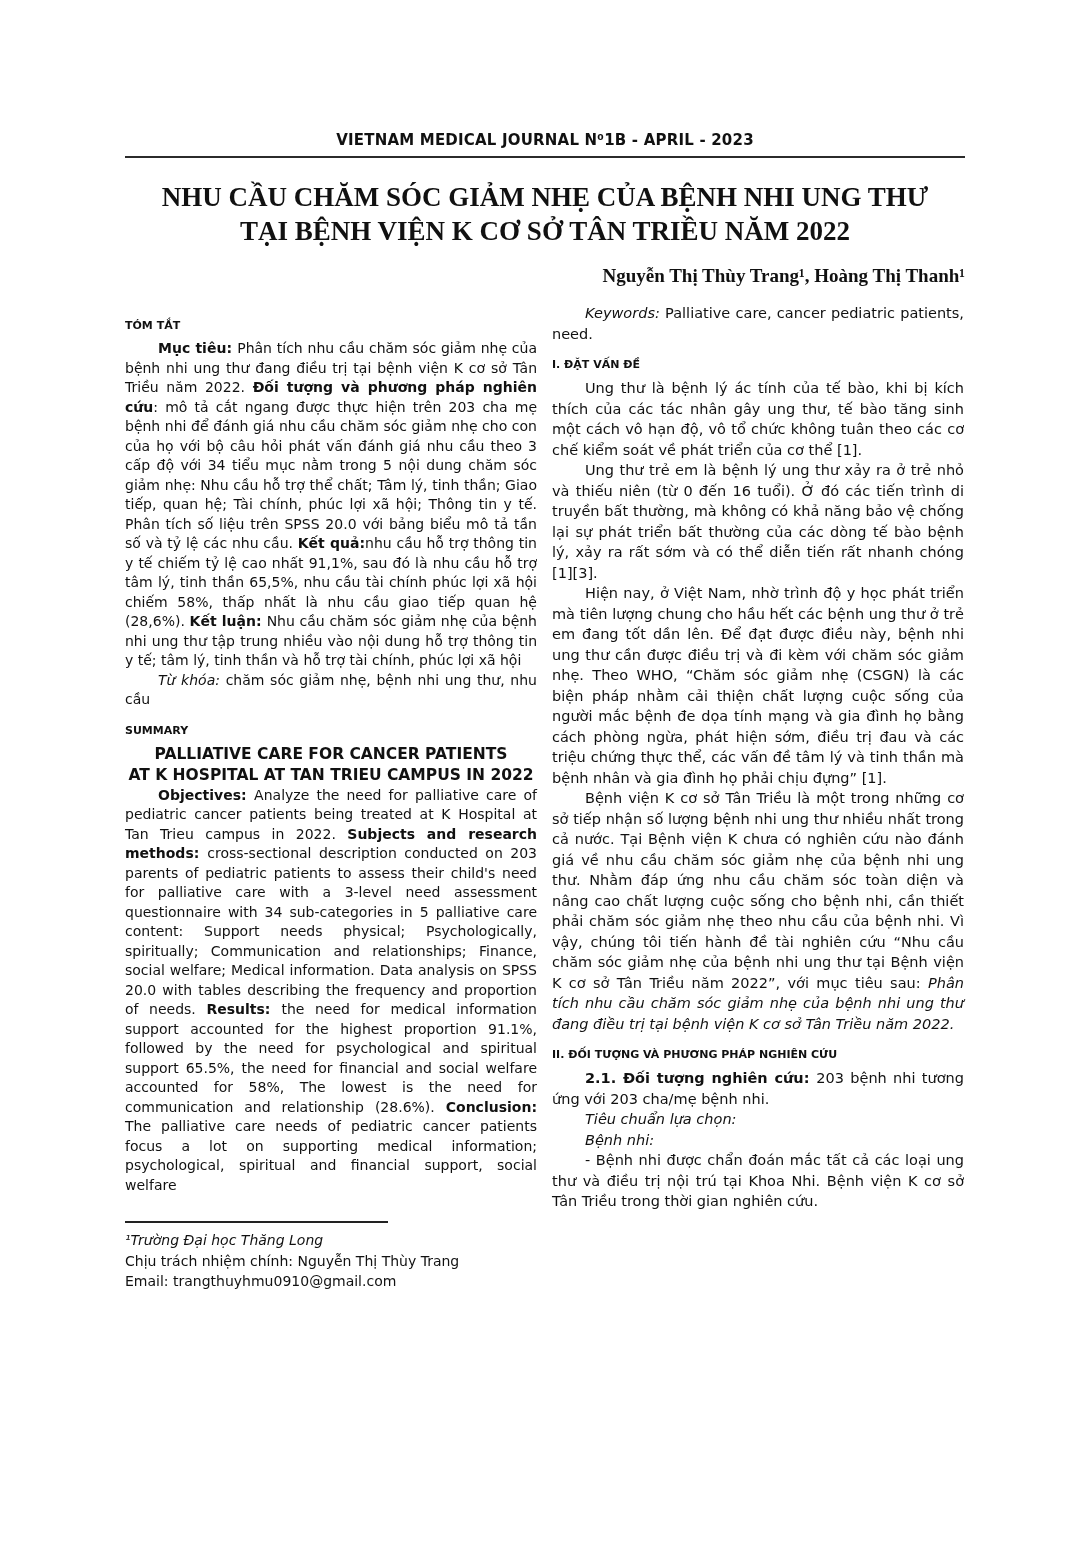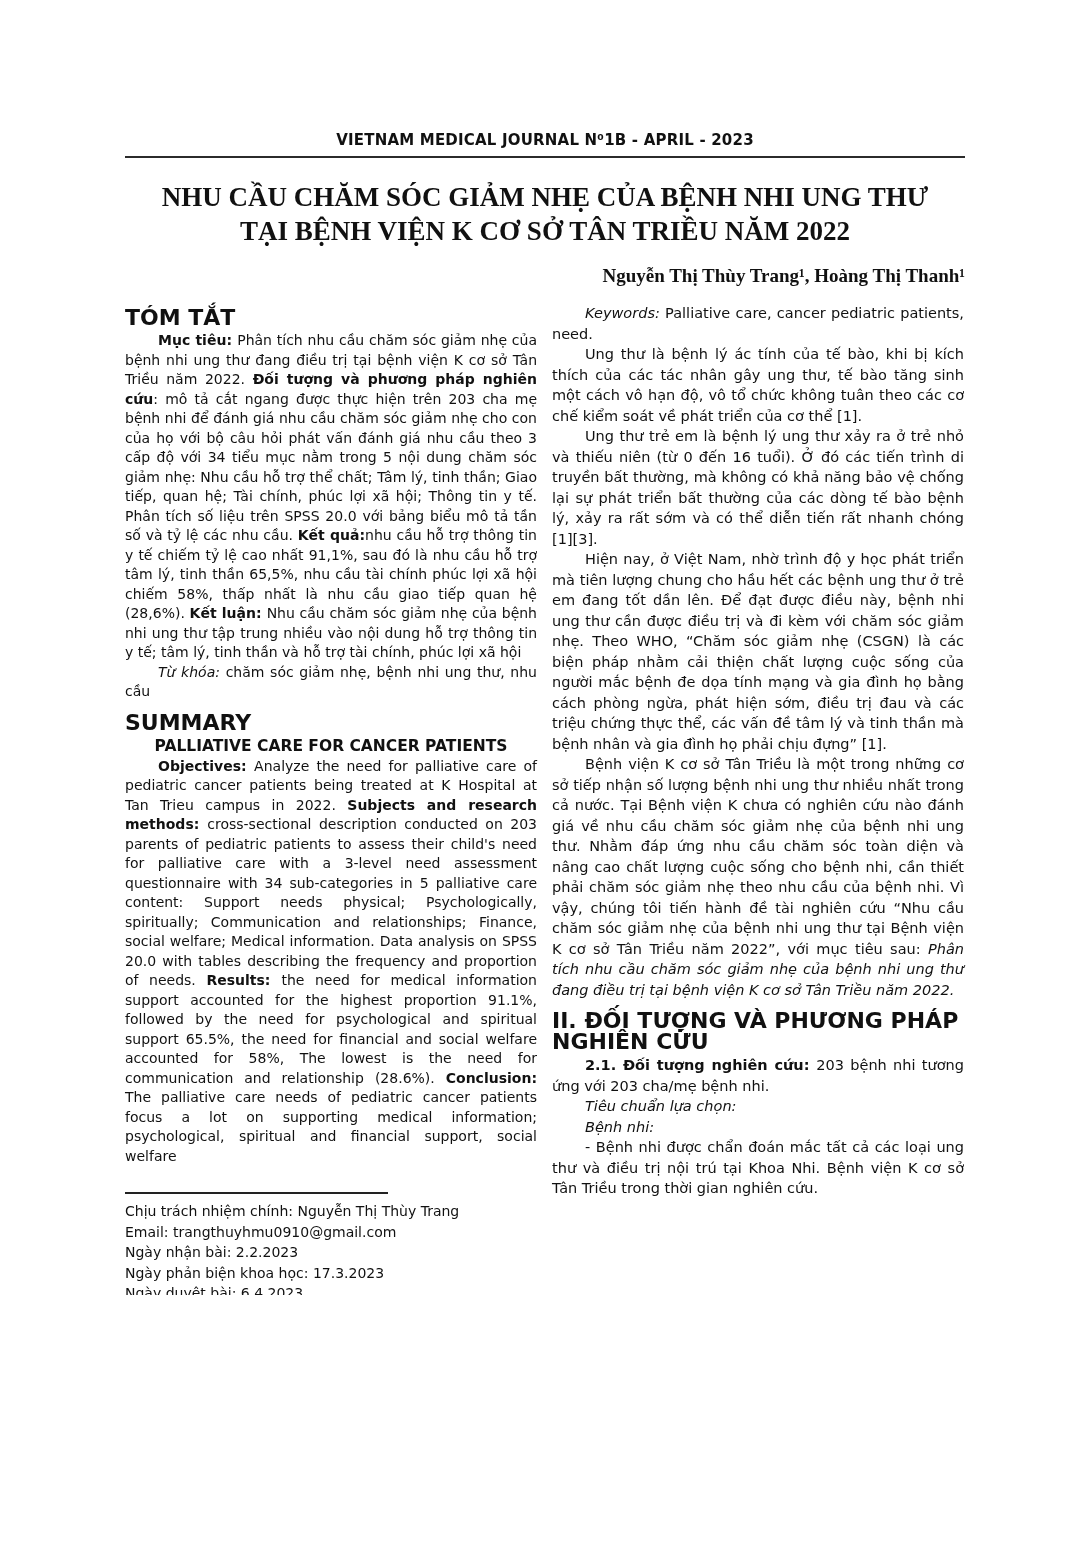--- a/index.html
+++ b/index.html
@@ -43,23 +43,23 @@
     display: flex;
     gap: 15px;
     margin-top: 16px;
   }
   .col { width: 412px; box-sizing: border-box; }
   .col-left  { font-size: 14px;   line-height: 19.5px; }
   .col-right { font-size: 14.5px; line-height: 20.5px; }
 
   .sec-heading {
     font-weight: bold;
-    font-size: 22px;
+    font-size: 11px;
     line-height: 21px;
-    margin: 4px 0 3px 0;
+    margin: 12px 0 3px 0;
   }
   .sec-heading.spaced { margin-top: 10px; }
 
   p.para {
     margin: 0;
     text-align: justify;
     text-indent: 33px;
   }
 
   .summary-title {
@@ -107,39 +107,42 @@
       <div class="sec-heading">TÓM TẮT</div>
 
       <p class="para"><span class="b">Mục tiêu: </span><span>Phân tích nhu cầu chăm sóc giảm nhẹ của bệnh nhi ung thư đang điều trị tại bệnh viện K cơ sở Tân Triều năm 2022. </span><span class="b">Đối tượng và phương pháp nghiên cứu</span><span>: mô tả cắt ngang được thực hiện trên 203 cha mẹ bệnh nhi để đánh giá nhu cầu chăm sóc giảm nhẹ cho con của họ với bộ câu hỏi phát vấn đánh giá nhu cầu theo 3 cấp độ với 34 tiểu mục nằm trong 5 nội dung chăm sóc giảm nhẹ: Nhu cầu hỗ trợ thể chất; Tâm lý, tinh thần; Giao tiếp, quan hệ; Tài chính, phúc lợi xã hội; Thông tin y tế. Phân tích số liệu trên SPSS 20.0 với bảng biểu mô tả tần số và tỷ lệ các nhu cầu. </span><span class="b">Kết quả:</span><span>nhu cầu hỗ trợ thông tin y tế chiếm tỷ lệ cao nhất 91,1%, sau đó là nhu cầu hỗ trợ tâm lý, tinh thần 65,5%, nhu cầu tài chính phúc lợi xã hội chiếm 58%, thấp nhất là nhu cầu giao tiếp quan hệ (28,6%). </span><span class="b">Kết luận: </span><span>Nhu cầu chăm sóc giảm nhẹ của bệnh nhi ung thư tập trung nhiều vào nội dung hỗ trợ thông tin y tế; tâm lý, tinh thần và hỗ trợ tài chính, phúc lợi xã hội</span></p>
 
       <p class="para"><span class="bi">Từ khóa: </span><span>chăm sóc giảm nhẹ, bệnh nhi ung thư, nhu cầu</span></p>
 
       <div class="sec-heading spaced">SUMMARY</div>
 
       <div class="summary-title">
         <div>PALLIATIVE CARE FOR CANCER PATIENTS</div>
+        <div>AT K HOSPITAL AT TAN TRIEU CAMPUS IN 2022</div>
       </div>
 
       <p class="para"><span class="b">Objectives: </span><span>Analyze the need for palliative care of pediatric cancer patients being treated at K Hospital at Tan Trieu campus in 2022. </span><span class="b">Subjects and research methods: </span><span>cross-sectional description conducted on 203 parents of pediatric patients to assess their child's need for palliative care with a 3-level need assessment questionnaire with 34 sub-categories in 5 palliative care content: Support needs physical; Psychologically, spiritually; Communication and relationships; Finance, social welfare; Medical information. Data analysis on SPSS 20.0 with tables describing the frequency and proportion of needs. </span><span class="b">Results: </span><span>the need for medical information support accounted for the highest proportion 91.1%, followed by the need for psychological and spiritual support 65.5%, the need for financial and social welfare accounted for 58%, The lowest is the need for communication and relationship (28.6%). </span><span class="b">Conclusion: </span><span>The palliative care needs of pediatric cancer patients focus a lot on supporting medical information; psychological, spiritual and financial support, social welfare</span></p>
 
       <div class="footnote">
         <div class="fn-rule"></div>
+        <div class="fn-affil">¹Trường Đại học Thăng Long</div>
         <div>Chịu trách nhiệm chính: Nguyễn Thị Thùy Trang</div>
         <div>Email: trangthuyhmu0910@gmail.com</div>
         <div>Ngày nhận bài: 2.2.2023</div>
         <div>Ngày phản biện khoa học: 17.3.2023</div>
         <div>Ngày duyệt bài: 6.4.2023</div>
       </div>
 
       <div class="page-number">324</div>
     </div>
 
     <div class="col col-right">
       <p class="para"><span class="bi">Keywords: </span><span>Palliative care, cancer pediatric patients, need.</span></p>
 
+      <div class="sec-heading spaced">I. ĐẶT VẤN ĐỀ</div>
 
       <p class="para"><span>Ung thư là bệnh lý ác tính của tế bào, khi bị kích thích của các tác nhân gây ung thư, tế bào tăng sinh một cách vô hạn độ, vô tổ chức không tuân theo các cơ chế kiểm soát về phát triển của cơ thể [1].</span></p>
       <p class="para"><span>Ung thư trẻ em là bệnh lý ung thư xảy ra ở trẻ nhỏ và thiếu niên (từ 0 đến 16 tuổi). Ở đó các tiến trình di truyền bất thường, mà không có khả năng bảo vệ chống lại sự phát triển bất thường của các dòng tế bào bệnh lý, xảy ra rất sớm và có thể diễn tiến rất nhanh chóng [1][3].</span></p>
       <p class="para"><span>Hiện nay, ở Việt Nam, nhờ trình độ y học phát triển mà tiên lượng chung cho hầu hết các bệnh ung thư ở trẻ em đang tốt dần lên. Để đạt được điều này, bệnh nhi ung thư cần được điều trị và đi kèm với chăm sóc giảm nhẹ. Theo WHO, “Chăm sóc giảm nhẹ (CSGN) là các biện pháp nhằm cải thiện chất lượng cuộc sống của người mắc bệnh đe dọa tính mạng và gia đình họ bằng cách phòng ngừa, phát hiện sớm, điều trị đau và các triệu chứng thực thể, các vấn đề tâm lý và tinh thần mà bệnh nhân và gia đình họ phải chịu đựng” [1].</span></p>
       <p class="para"><span>Bệnh viện K cơ sở Tân Triều là một trong những cơ sở tiếp nhận số lượng bệnh nhi ung thư nhiều nhất trong cả nước. Tại Bệnh viện K chưa có nghiên cứu nào đánh giá về nhu cầu chăm sóc giảm nhẹ của bệnh nhi ung thư. Nhằm đáp ứng nhu cầu chăm sóc toàn diện và nâng cao chất lượng cuộc sống cho bệnh nhi, cần thiết phải chăm sóc giảm nhẹ theo nhu cầu của bệnh nhi. Vì vậy, chúng tôi tiến hành đề tài nghiên cứu “Nhu cầu chăm sóc giảm nhẹ của bệnh nhi ung thư tại Bệnh viện K cơ sở Tân Triều năm 2022”, với mục tiêu sau: </span><span class="i">Phân tích nhu cầu chăm sóc giảm nhẹ của bệnh nhi ung thư đang điều trị tại bệnh viện K cơ sở Tân Triều năm 2022.</span></p>
 
       <div class="sec-heading spaced">II. ĐỐI TƯỢNG VÀ PHƯƠNG PHÁP NGHIÊN CỨU</div>
 
       <p class="para"><span class="b">2.1. Đối tượng nghiên cứu: </span><span>203 bệnh nhi tương ứng với 203 cha/mẹ bệnh nhi.</span></p>
       <p class="para"><span class="bi">Tiêu chuẩn lựa chọn:</span></p>

